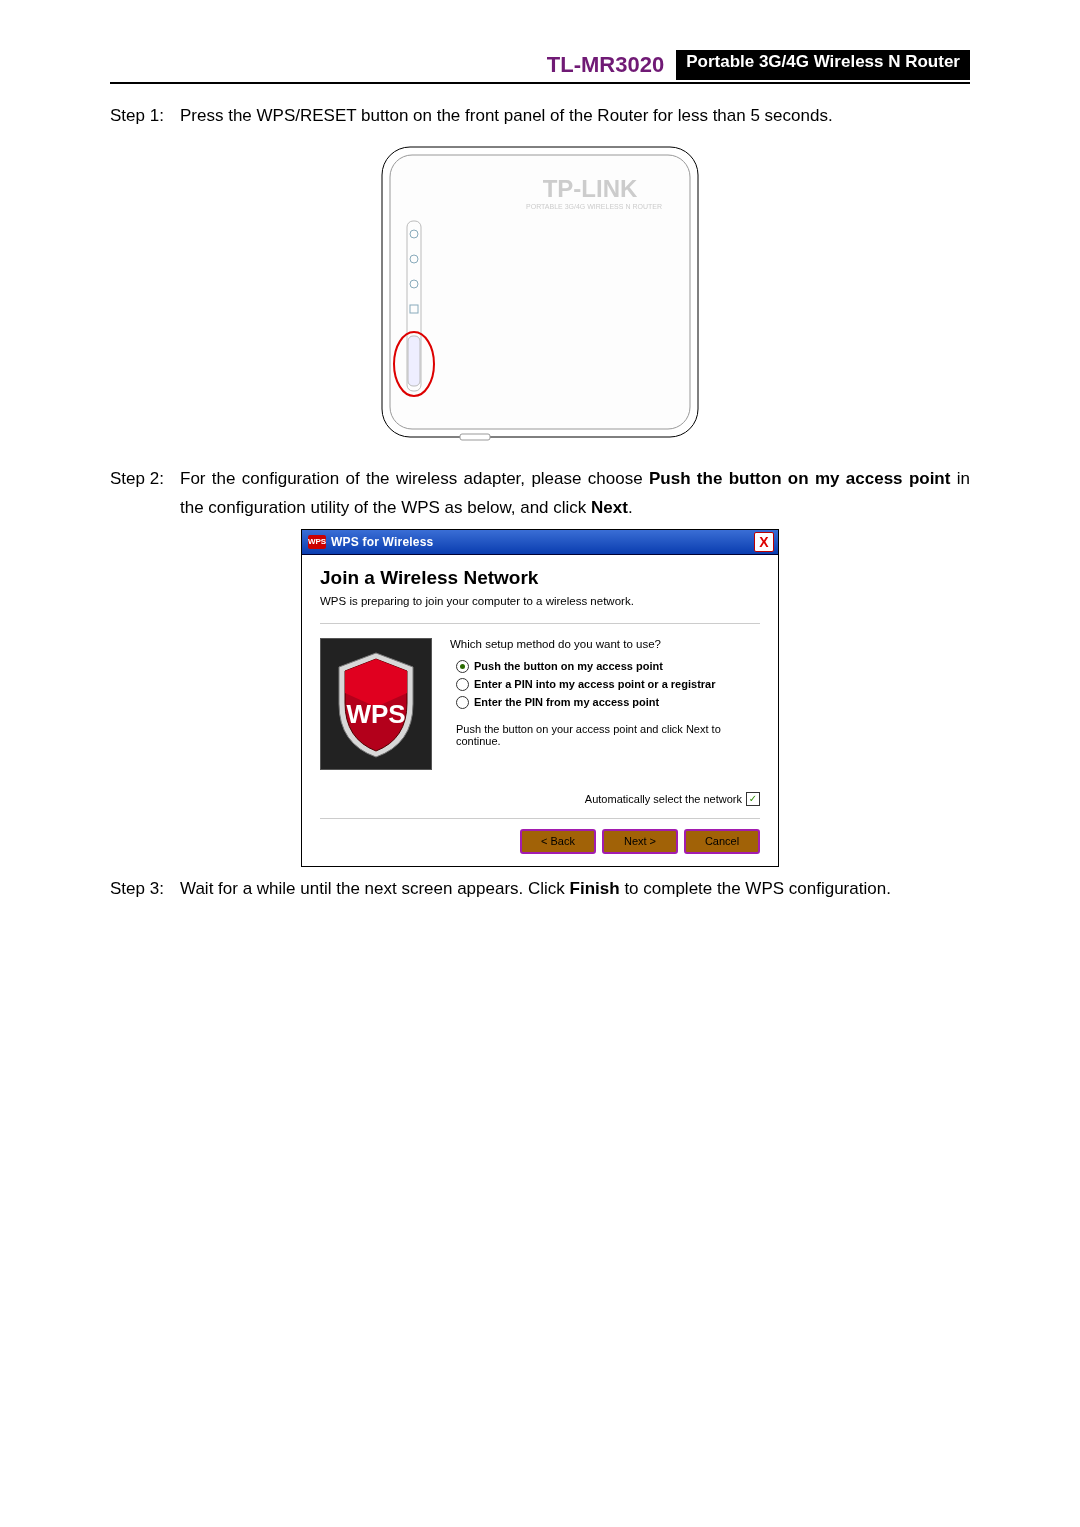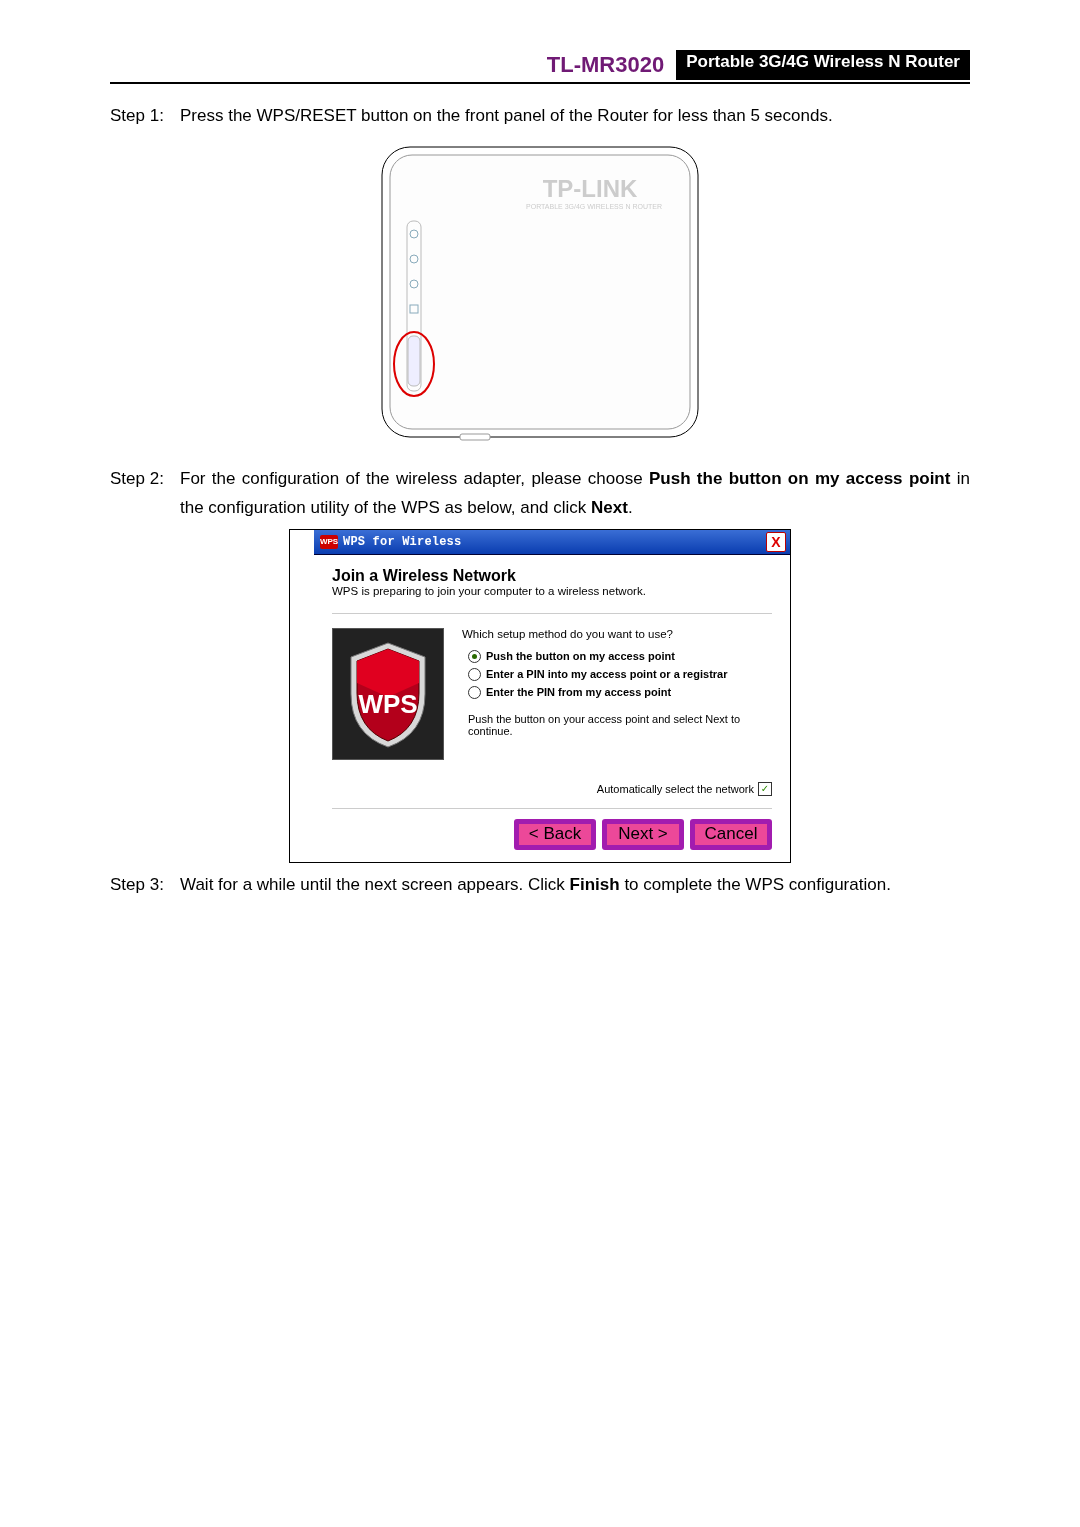--- a/index.html
+++ b/index.html
@@ -66,21 +66,20 @@
   .bold { font-weight: bold; }
 
   
   .dialog-frame {
     width: 476px;
     margin: 6px auto 8px auto;
     border: 1px solid #000;
     background: #fff;
     font-family: Tahoma, Arial, sans-serif;
     font-size: 12px;
-    padding-left: 24px;
   }
   .dialog-titlebar {
     display: flex;
     align-items: center;
     height: 24px;
     background: linear-gradient(#3a6ed5, #0a3db0);
     color: #fff;
     padding: 0 4px 0 6px;
     border-bottom: 1px solid #003;
   }
@@ -95,43 +94,42 @@
     align-items: center;
     justify-content: center;
     border-radius: 2px;
     margin-right: 5px;
   }
   .dialog-title {
     flex: 1;
     font-weight: bold;
     font-size: 12px;
     letter-spacing: 0.2px;
-    font-family: Liberation Mono, monospace;
   }
   .close-btn {
     width: 18px;
     height: 18px;
     border: 1px solid #b00;
     background: #fff;
     color: #d00;
     font-size: 14px;
     font-weight: bold;
     display: flex;
     align-items: center;
     justify-content: center;
     border-radius: 2px;
     cursor: pointer;
   }
   .dialog-body {
     padding: 12px 18px 12px 18px;
   }
   .dialog-heading {
     font-weight: bold;
-    font-size: 16px;
-    margin-bottom: 0;
+    font-size: 19px;
+    margin-bottom: 6px;
   }
   .dialog-sub {
     font-size: 11.5px;
     margin-bottom: 16px;
   }
   .divider {
     border-top: 1px solid #ccc;
     margin: 0 0 14px 0;
   }
   .method-row {
@@ -214,23 +212,23 @@
     display: flex;
     justify-content: flex-end;
     gap: 6px;
     border-top: 1px solid #ccc;
     padding-top: 10px;
     margin-top: 4px;
   }
   .win-btn {
     width: 72px;
     height: 21px;
-    border: 5px solid #a21caf;
-    background: #ec4899;
-    font-size: 17px;
+    border: 2px solid #a21caf;
+    background: #a16207;
+    font-size: 11px;
     display: inline-flex;
     align-items: center;
     justify-content: center;
     border-radius: 3px;
     cursor: pointer;
   }
   .caption {
     text-align: center;
     font-size: 17px;
     margin: 10px 0 24px 0;
@@ -320,21 +318,21 @@
           </div>
           <div class="opt-item">
             <span class="radio"></span>
             <span class="opt-label">Enter a PIN into my access point or a registrar</span>
           </div>
           <div class="opt-item">
             <span class="radio"></span>
             <span class="opt-label">Enter the PIN from my access point</span>
           </div>
 
-          <div class="opt-hint">Push the button on your access point and select Next to continue.</div>
+          <div class="opt-hint">Push the button on your access point and click Next to continue.</div>
         </div>
       </div>
 
       <div class="autosel">
         <span>Automatically select the network</span>
         <span class="chk">✓</span>
       </div>
 
       <div class="btn-row">
         <div class="win-btn">&lt; Back</div>

